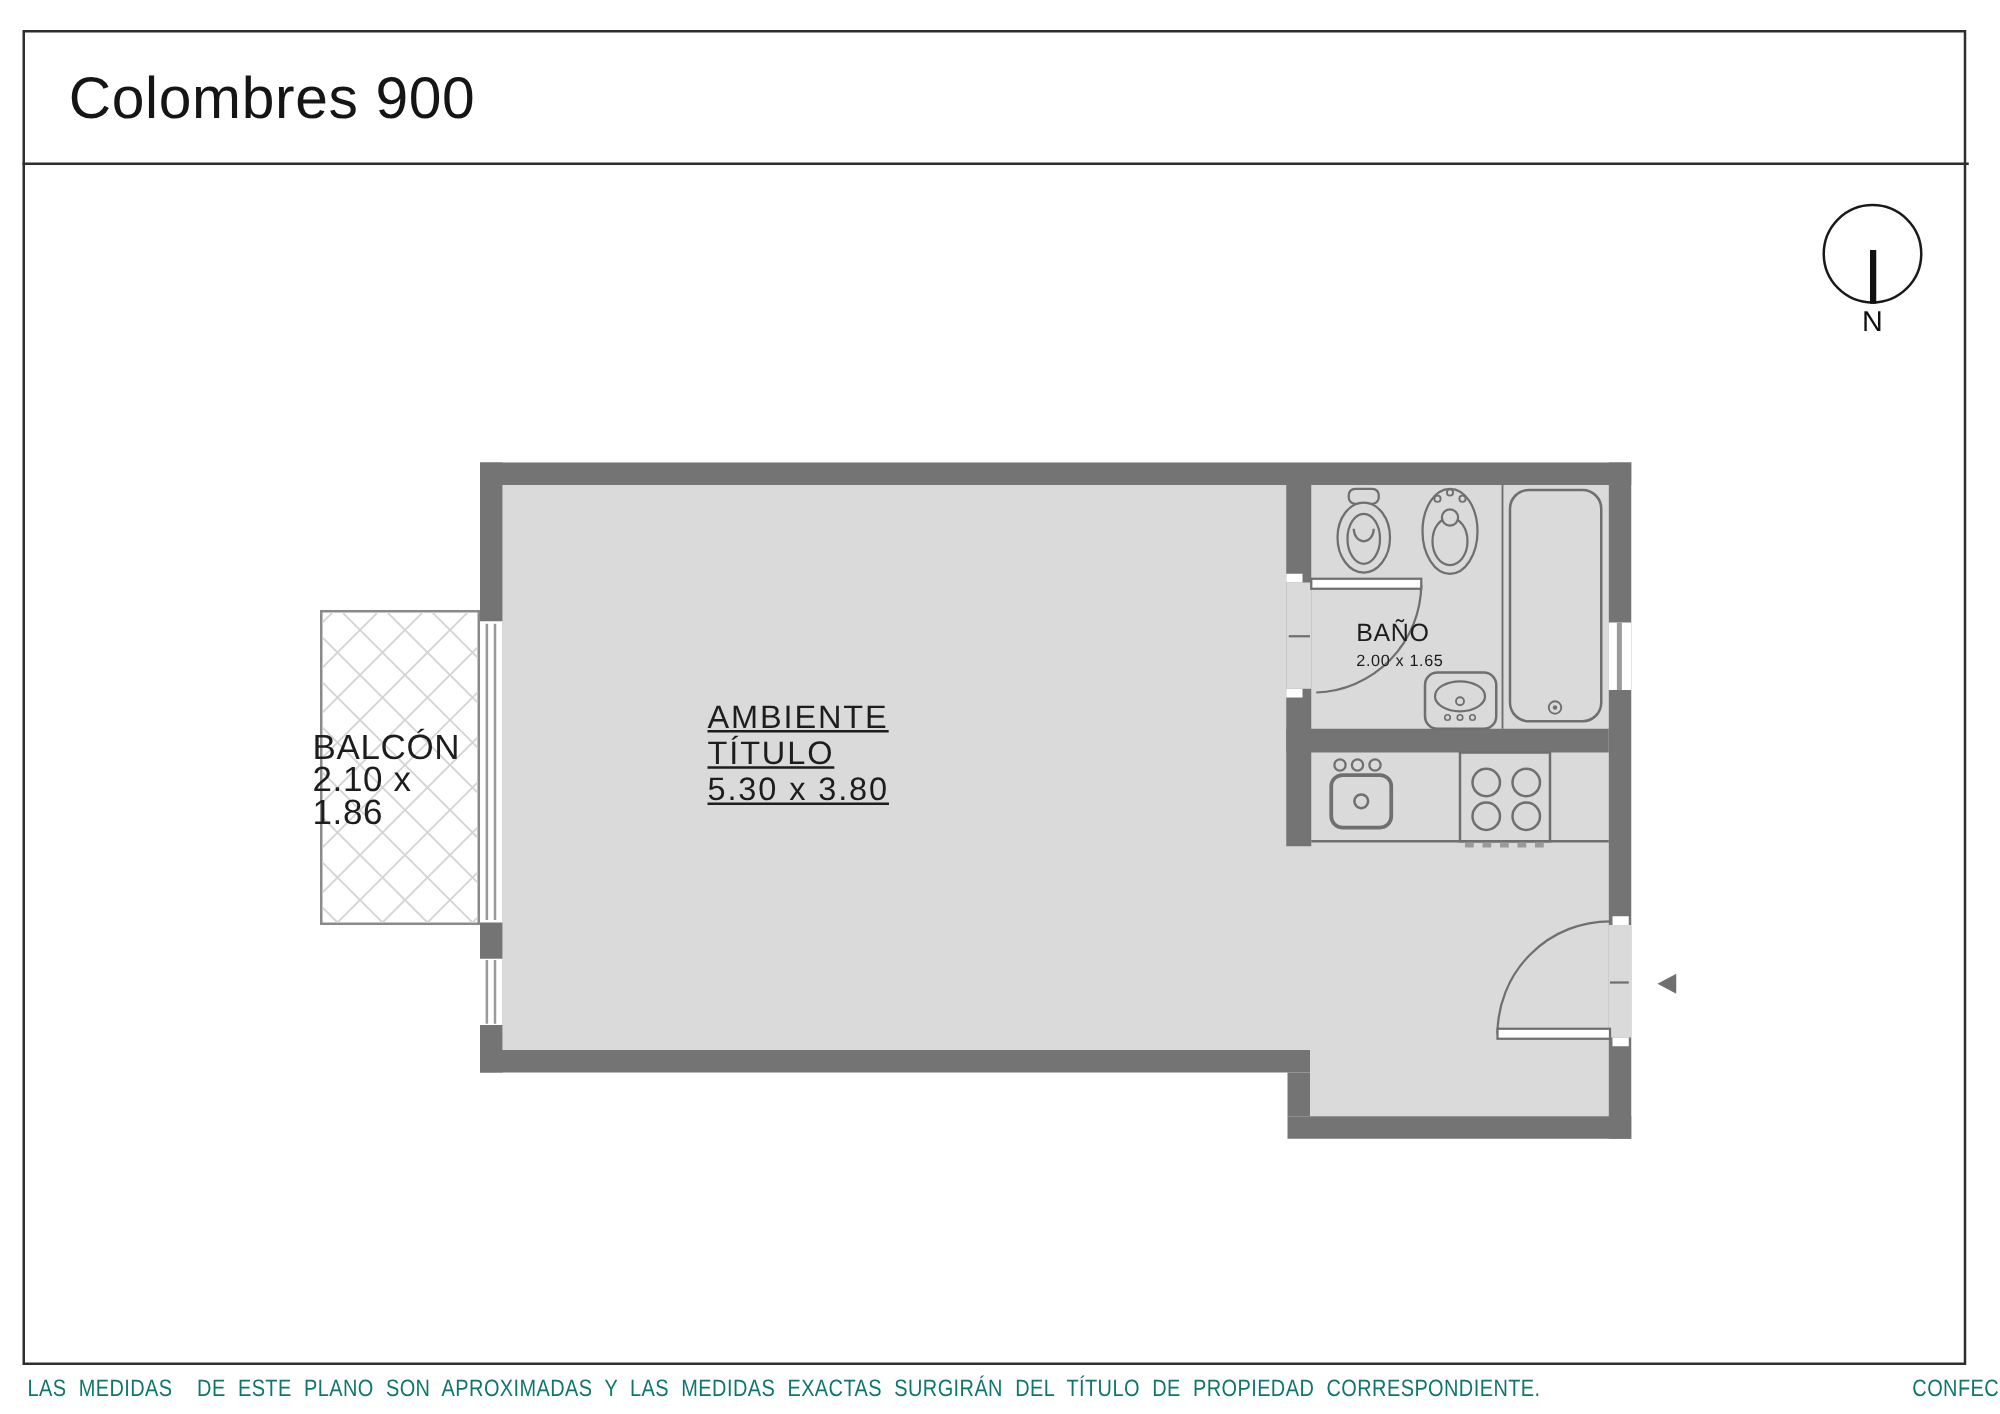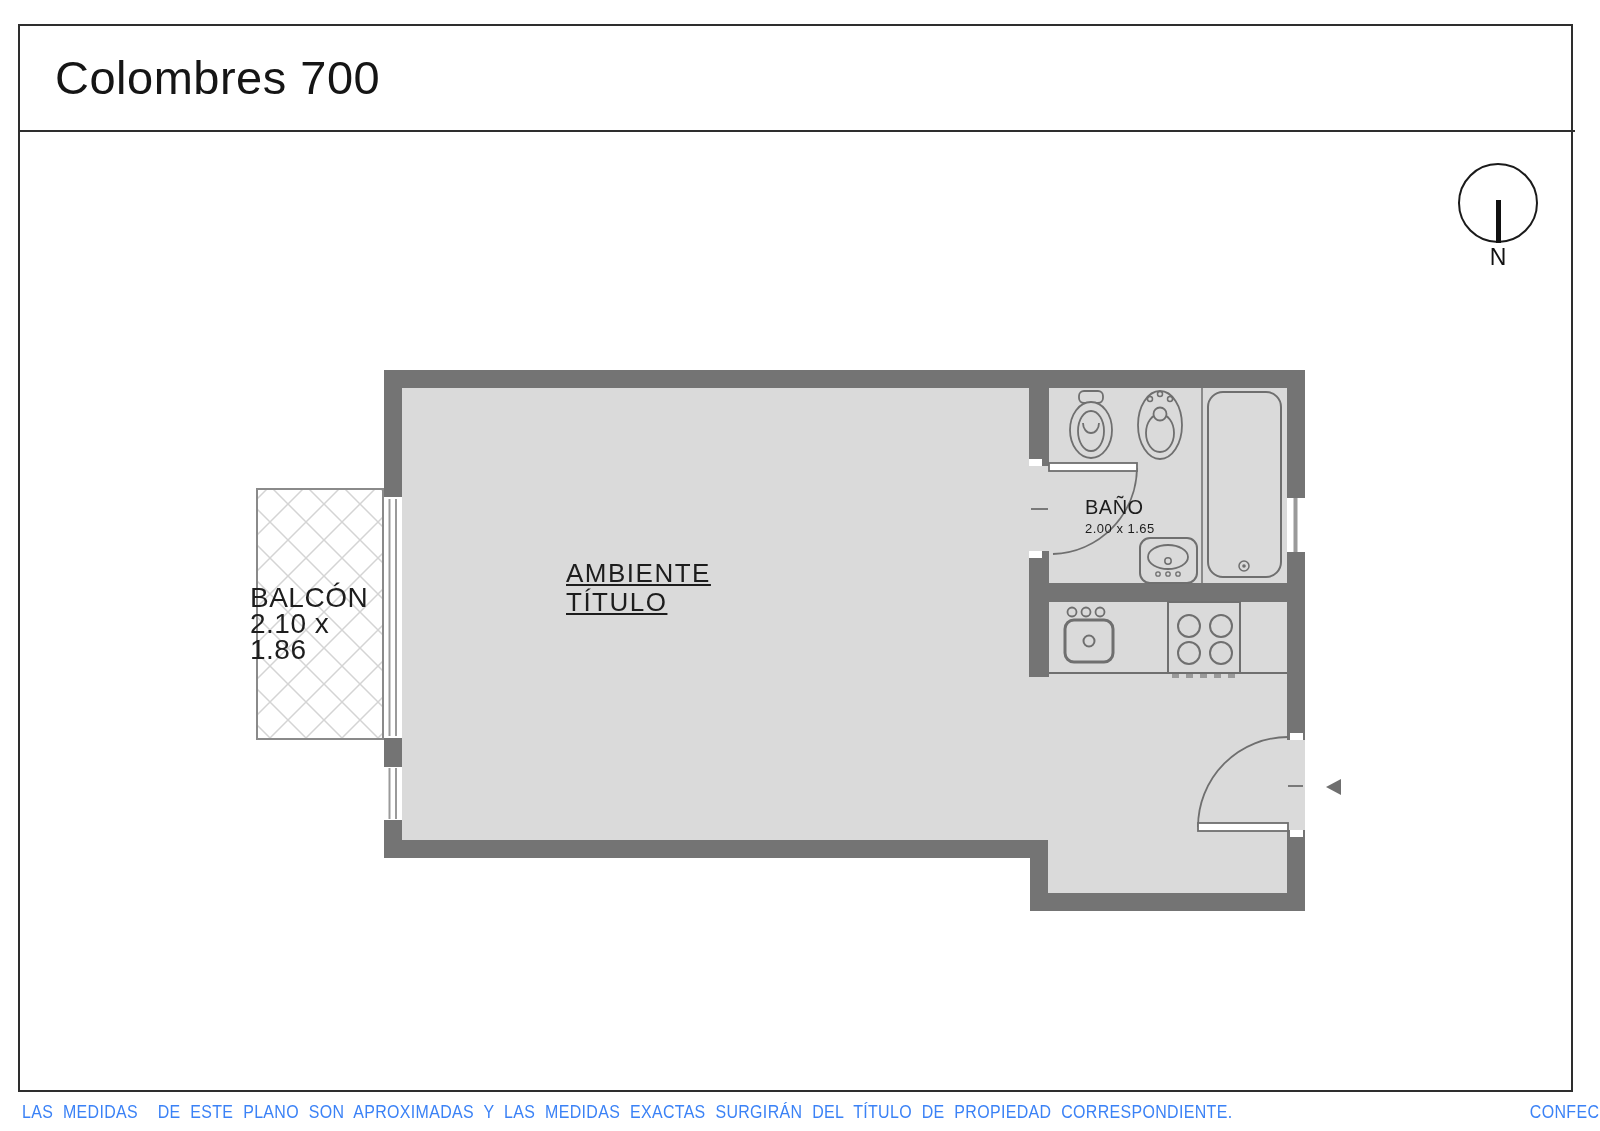--- a/index.html
+++ b/index.html
@@ -49,32 +49,32 @@
     position:absolute;text-align:left;color:#1d1d1d;
   }
   .label-main{left:566px;top:559px;width:300px;font-size:26px;line-height:29px;letter-spacing:1.5px;text-decoration:underline;}
   .label-balcony{left:250px;top:585px;width:140px;font-size:28px;line-height:26px;letter-spacing:0.5px;}
   .label-bath{left:1085px;top:497px;width:150px;font-size:20px;line-height:21px;letter-spacing:0.5px;}
   .label-bath .dims{font-size:13px;}
   
   .footer{
     position:absolute;left:22px;right:18px;top:1099px;height:26px;
     display:flex;justify-content:space-between;align-items:center;
-    font-size:19px;color:#3b82f6;
+    font-size:19px;color:#0f766e;
   }
   .footer span{white-space:pre;letter-spacing:0.4px;word-spacing:6px;display:inline-block;}
   .footer .left{transform:scaleX(0.84);transform-origin:left center;}
   .footer .right{transform:scaleX(0.84);transform-origin:right center;}
 </style>
 </head>
 <body>
 
 <div class="page-frame"></div>
 <div class="header-rule"></div>
-<div class="plan-title">Colombres 700</div>
+<div class="plan-title">Colombres 900</div>
 
 <div class="compass">
   <div class="compass-circle"></div>
   <div class="compass-needle"></div>
   <div class="compass-n">N</div>
 </div>
 
 <svg class="plan-svg" viewBox="0 0 1600 1131">
   <defs>
     <pattern id="hatch" width="36" height="36" patternUnits="userSpaceOnUse">
@@ -187,20 +187,21 @@
     <rect class="framefill" x="1186" y="674" width="7" height="4"></rect>
     <rect class="framefill" x="1200" y="674" width="7" height="4"></rect>
     <rect class="framefill" x="1214" y="674" width="7" height="4"></rect>
     <rect class="framefill" x="1228" y="674" width="7" height="4"></rect>
   </g>
 </svg>
 
 <div class="room-label label-main">
   <div>AMBIENTE</div>
   <div>TÍTULO</div>
+  <div>5.30 x 3.80</div>
 </div>
 
 <div class="room-label label-balcony">
   <div>BALCÓN</div>
   <div>2.10 x 1.86</div>
 </div>
 
 <div class="room-label label-bath">
   <div>BAÑO</div>
   <div class="dims">2.00 x 1.65</div>

